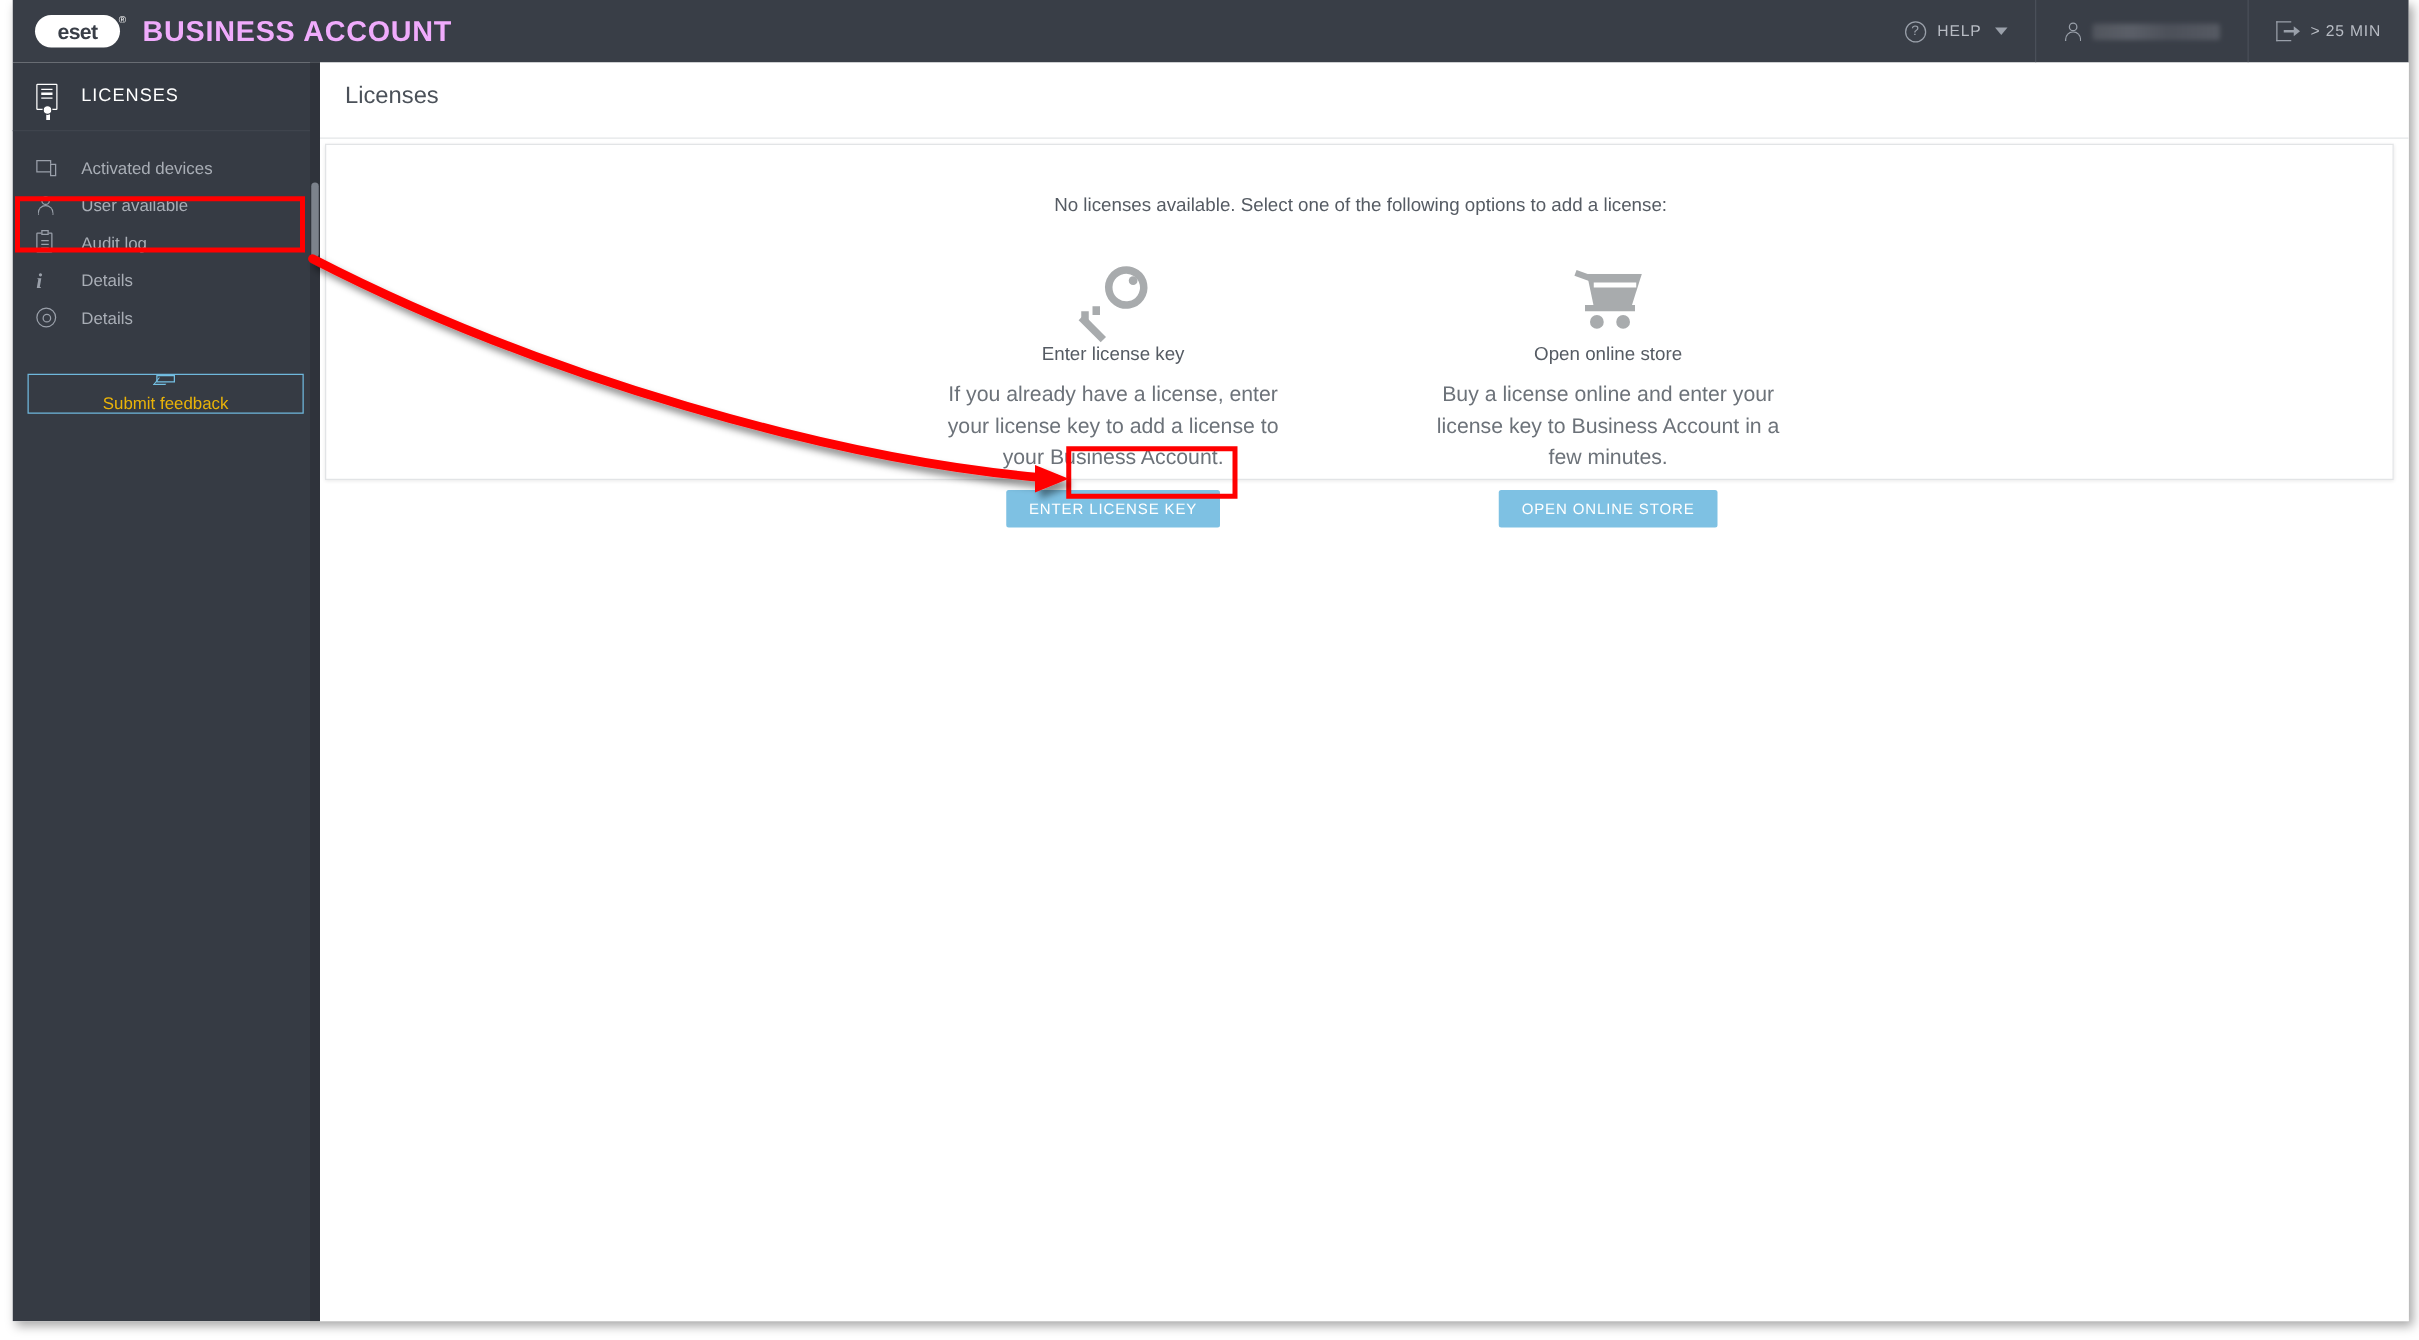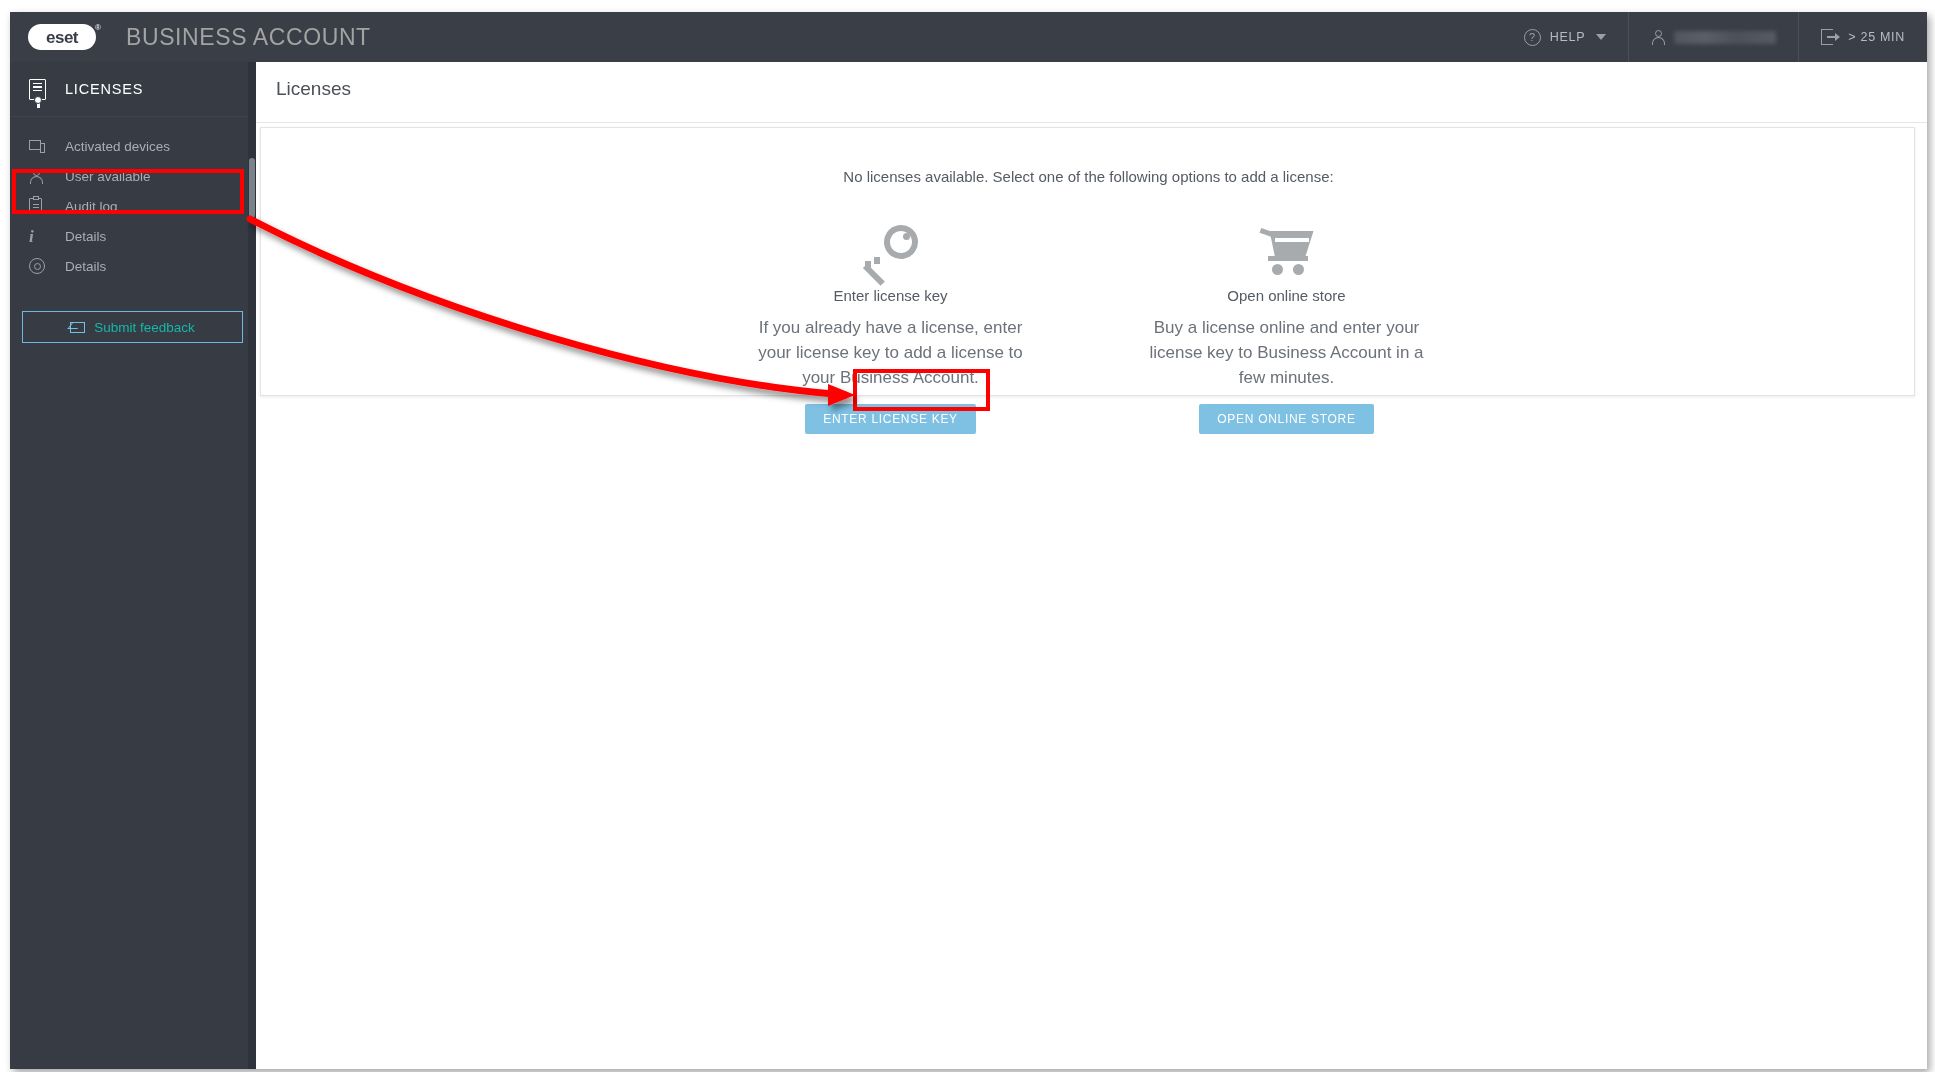--- a/index.html
+++ b/index.html
@@ -8,21 +8,21 @@
     width: 1935px;
     height: 1072px;
     background: #ffffff;
     font-family: "Liberation Sans", sans-serif;
     overflow: hidden;
   }
 
   #app {
     position: absolute;
     left: 10px;
-    top: 12px;
+    top: 0px;
     width: 1917px;
     height: 1057px;
     background: #ffffff;
     box-shadow: 3px 4px 8px rgba(0,0,0,0.35);
     overflow: hidden;
   }
 
   
   .header {
     position: absolute;
@@ -60,25 +60,25 @@
   }
   .eset-pill .reg {
     position: absolute;
     right: -5px;
     top: -1px;
     font-size: 8px;
     color: #ffffff;
   }
 
   .app-title {
-    color: #a3a3a3;
+    color: #f0abfc;
     font-size: 23px;
-    font-weight: normal;
+    font-weight: bold;
     letter-spacing: 0.6px;
-    margin-left: 30px;
+    margin-left: 18px;
     white-space: nowrap;
   }
 
   .header-right {
     margin-left: auto;
     display: flex;
     align-items: stretch;
     height: 50px;
   }
 
@@ -218,24 +218,25 @@
 
   .feedback-btn {
     margin: 30px 0 0 12px;
     width: 221px;
     height: 32px;
     border: 1px solid #6fb8dd;
     display: flex;
     align-items: center;
     justify-content: center;
     gap: 9px;
-    color: #14b8a6;
+    color: #eab308;
     font-size: 13.5px;
     cursor: pointer;
     background: transparent;
+    flex-direction: column;
   }
   .env-icon { width: 15px; height: 11px; border: 1.3px solid #74c0e3; position: relative; }
   .env-icon::after {
     content:""; position:absolute; left:1px; top:0.5px;
     width: 9px; height: 5px;
     border-left: 1.2px solid #74c0e3;
     border-bottom: 1.2px solid #74c0e3;
     transform: skewX(-38deg);
     transform-origin: top left;
   }

